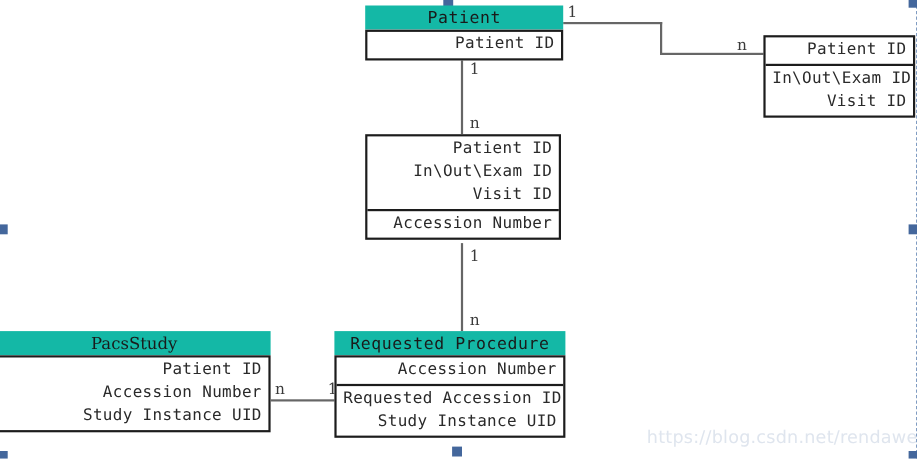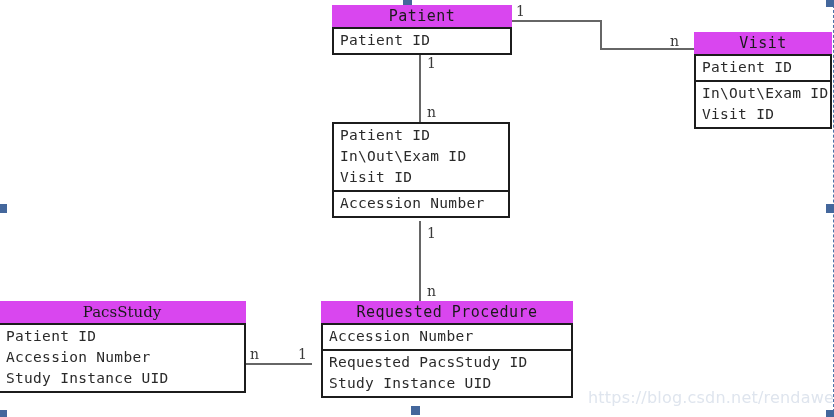--- a/index.html
+++ b/index.html
@@ -31,21 +31,21 @@
     width: 9px;
     height: 9px;
     background: #44679c;
   }
 
   
   .entity {
     position: absolute;
   }
   .entity .hdr {
-    background: #d946ef;
+    background: #14b8a6;
     color: #1a1a1a;
     text-align: center;
     font-size: 15px;
     line-height: 22px;
     height: 22px;
     letter-spacing: 0.5px;
     white-space: nowrap;
     overflow: hidden;
   }
   .entity .hdr.serif {
@@ -58,21 +58,21 @@
     background: #ffffff;
     box-sizing: border-box;
   }
   .sect {
     padding: 1px 6px 2px 6px;
   }
   .sect + .sect {
     border-top: 2px solid #1c1c1c;
   }
   .attr {
-    text-align: left;
+    text-align: right;
     font-size: 14.5px;
     line-height: 21px;
     color: #2a2a2a;
     white-space: nowrap;
     letter-spacing: 0.3px;
   }
 
   
   .line {
     position: absolute;
@@ -135,21 +135,20 @@
   <div class="entity" id="e-patient" style="left:332px; top:5px; width:180px;">
     <div class="hdr">Patient</div>
     <div class="body">
       <div class="sect">
         <div class="attr">Patient ID</div>
       </div>
     </div>
   </div>
 
   <div class="entity" id="e-visit" style="left:694px; top:32px; width:138px;">
-    <div class="hdr">Visit</div>
     <div class="body">
       <div class="sect">
         <div class="attr">Patient ID</div>
       </div>
       <div class="sect">
         <div class="attr">In\Out\Exam ID</div>
         <div class="attr">Visit ID</div>
       </div>
     </div>
   </div>
@@ -160,28 +159,28 @@
         <div class="attr">Patient ID</div>
         <div class="attr">In\Out\Exam ID</div>
         <div class="attr">Visit ID</div>
       </div>
       <div class="sect">
         <div class="attr">Accession Number</div>
       </div>
     </div>
   </div>
 
-  <div class="entity" id="e-rp" style="left:321px; top:301px; width:252px;">
+  <div class="entity" id="e-rp" style="left:304px; top:301px; width:210px;">
     <div class="hdr">Requested Procedure</div>
     <div class="body">
       <div class="sect">
         <div class="attr">Accession Number</div>
       </div>
       <div class="sect">
-        <div class="attr">Requested PacsStudy ID</div>
+        <div class="attr">Requested Accession ID</div>
         <div class="attr">Study Instance UID</div>
       </div>
     </div>
   </div>
 
   <div class="entity" id="e-pacs" style="left:-2px; top:301px; width:248px;">
     <div class="hdr serif">PacsStudy</div>
     <div class="body">
       <div class="sect">
         <div class="attr">Patient ID</div>

